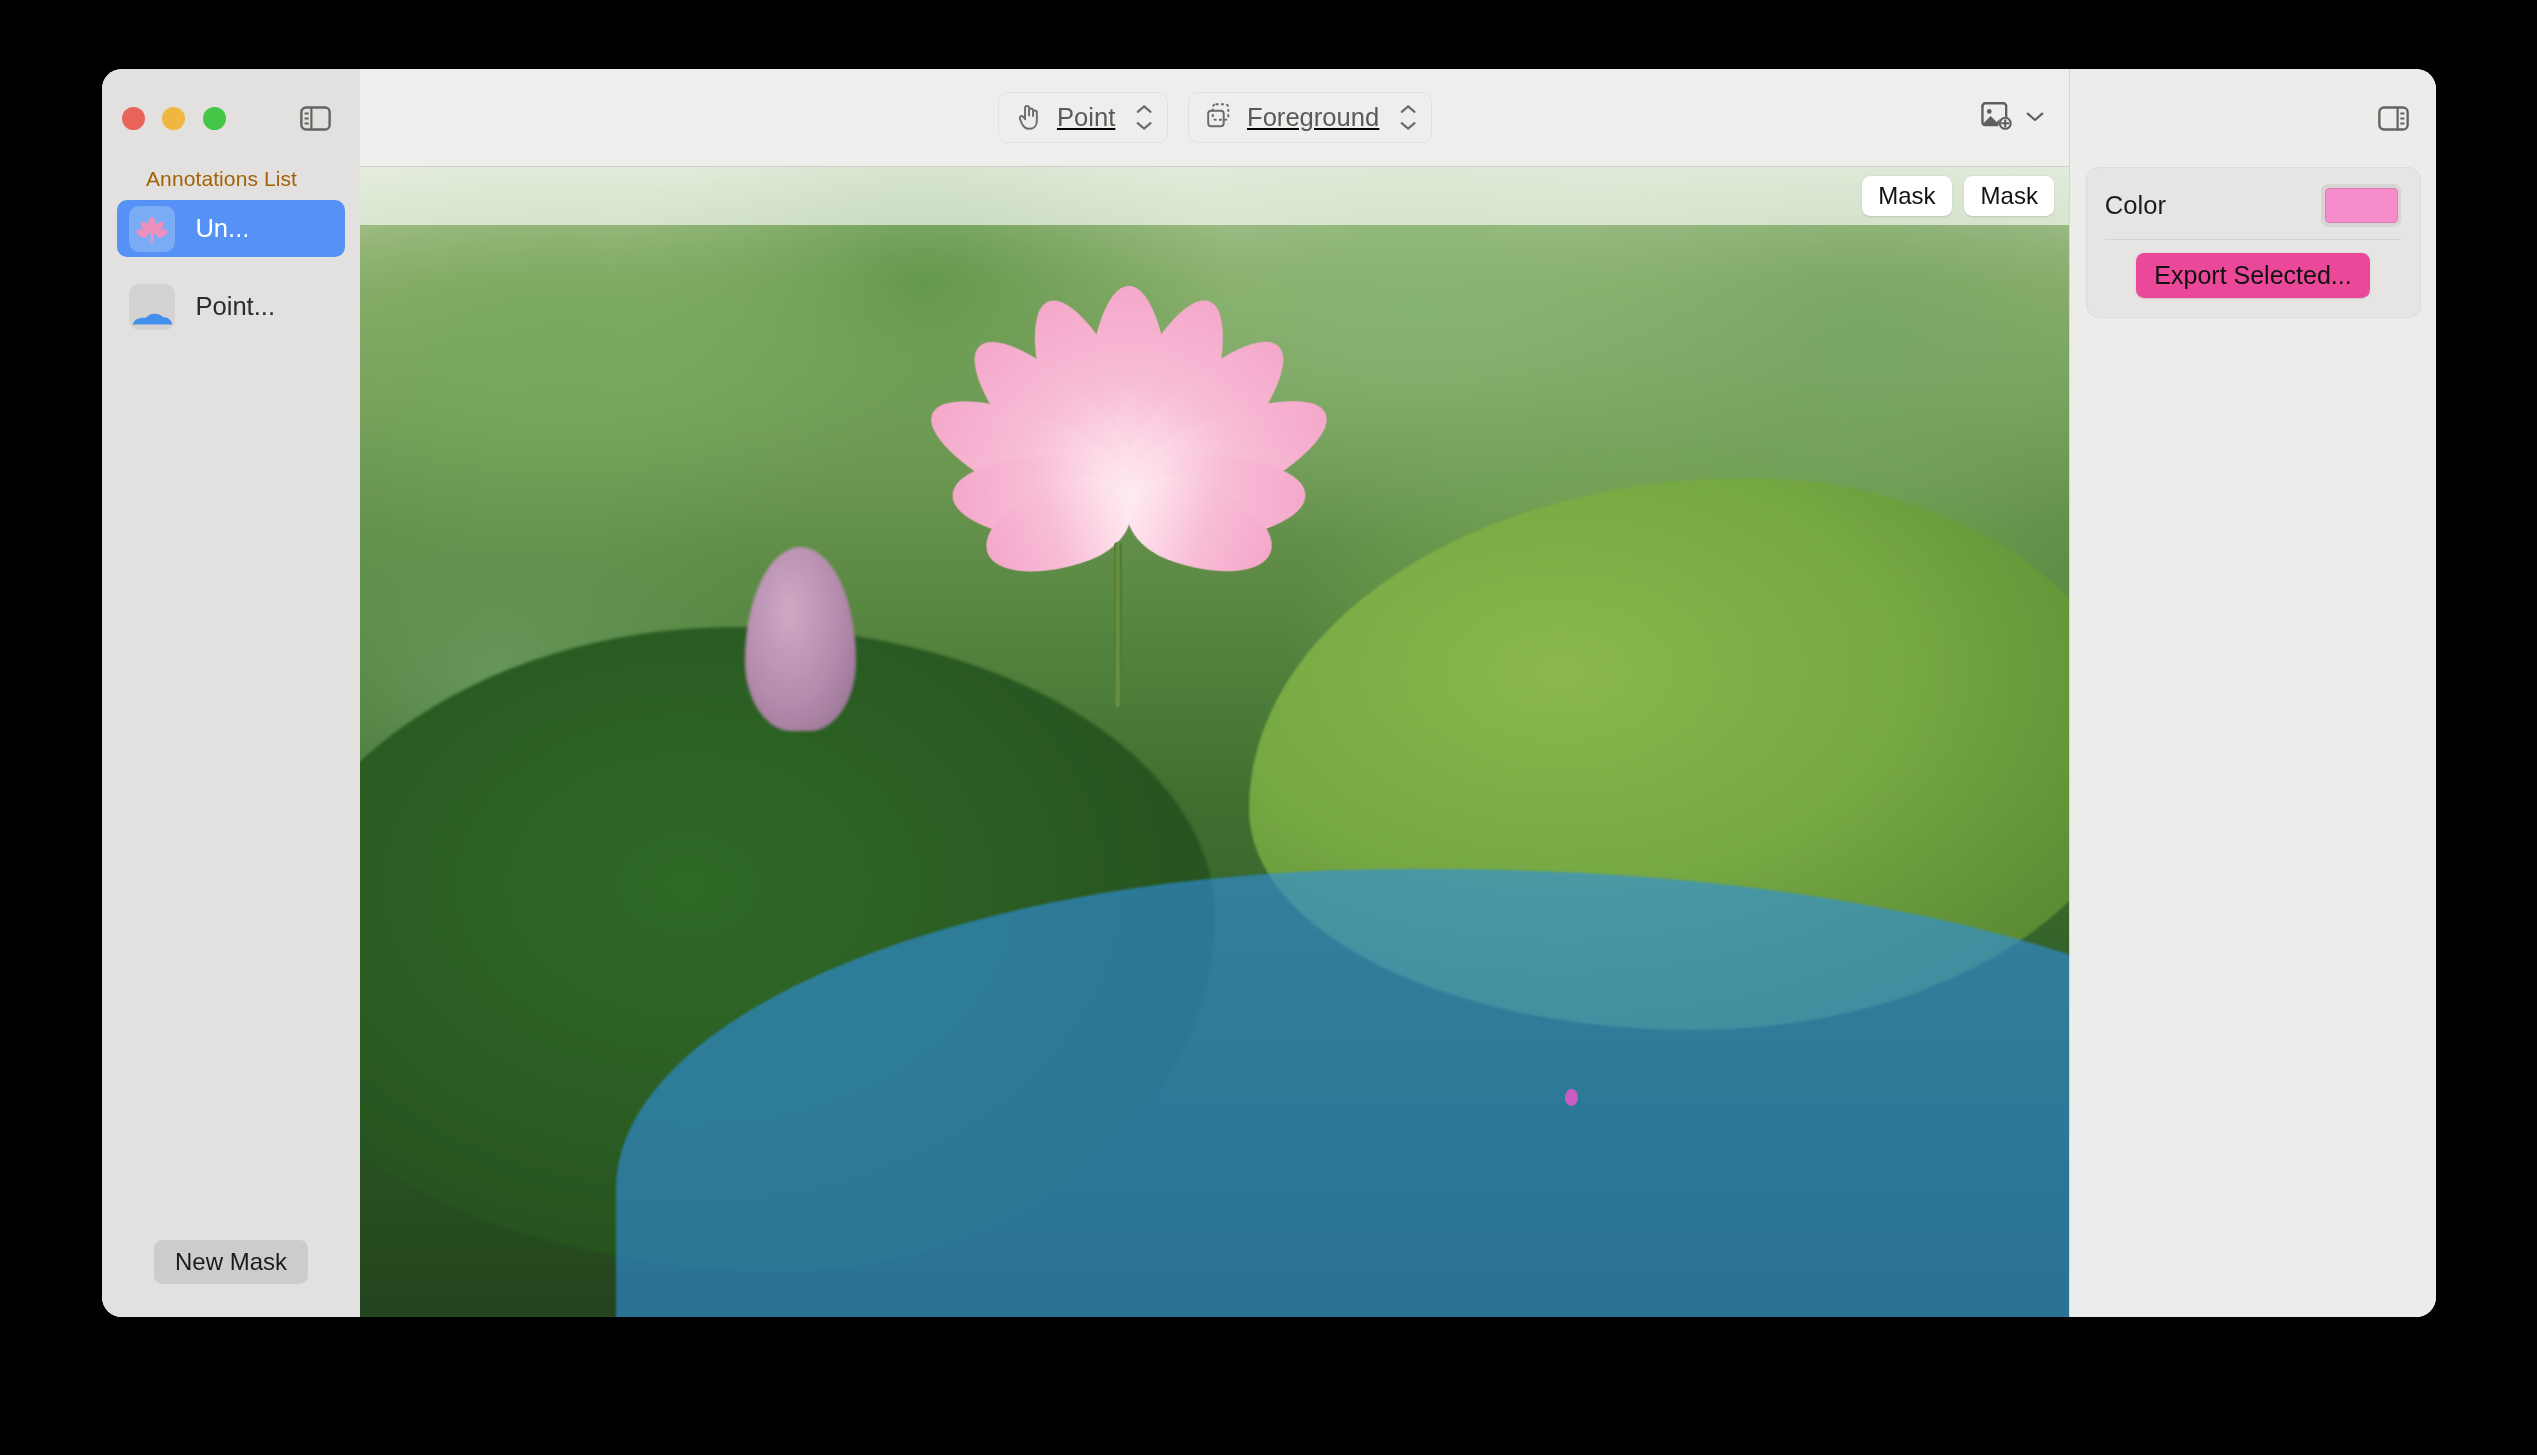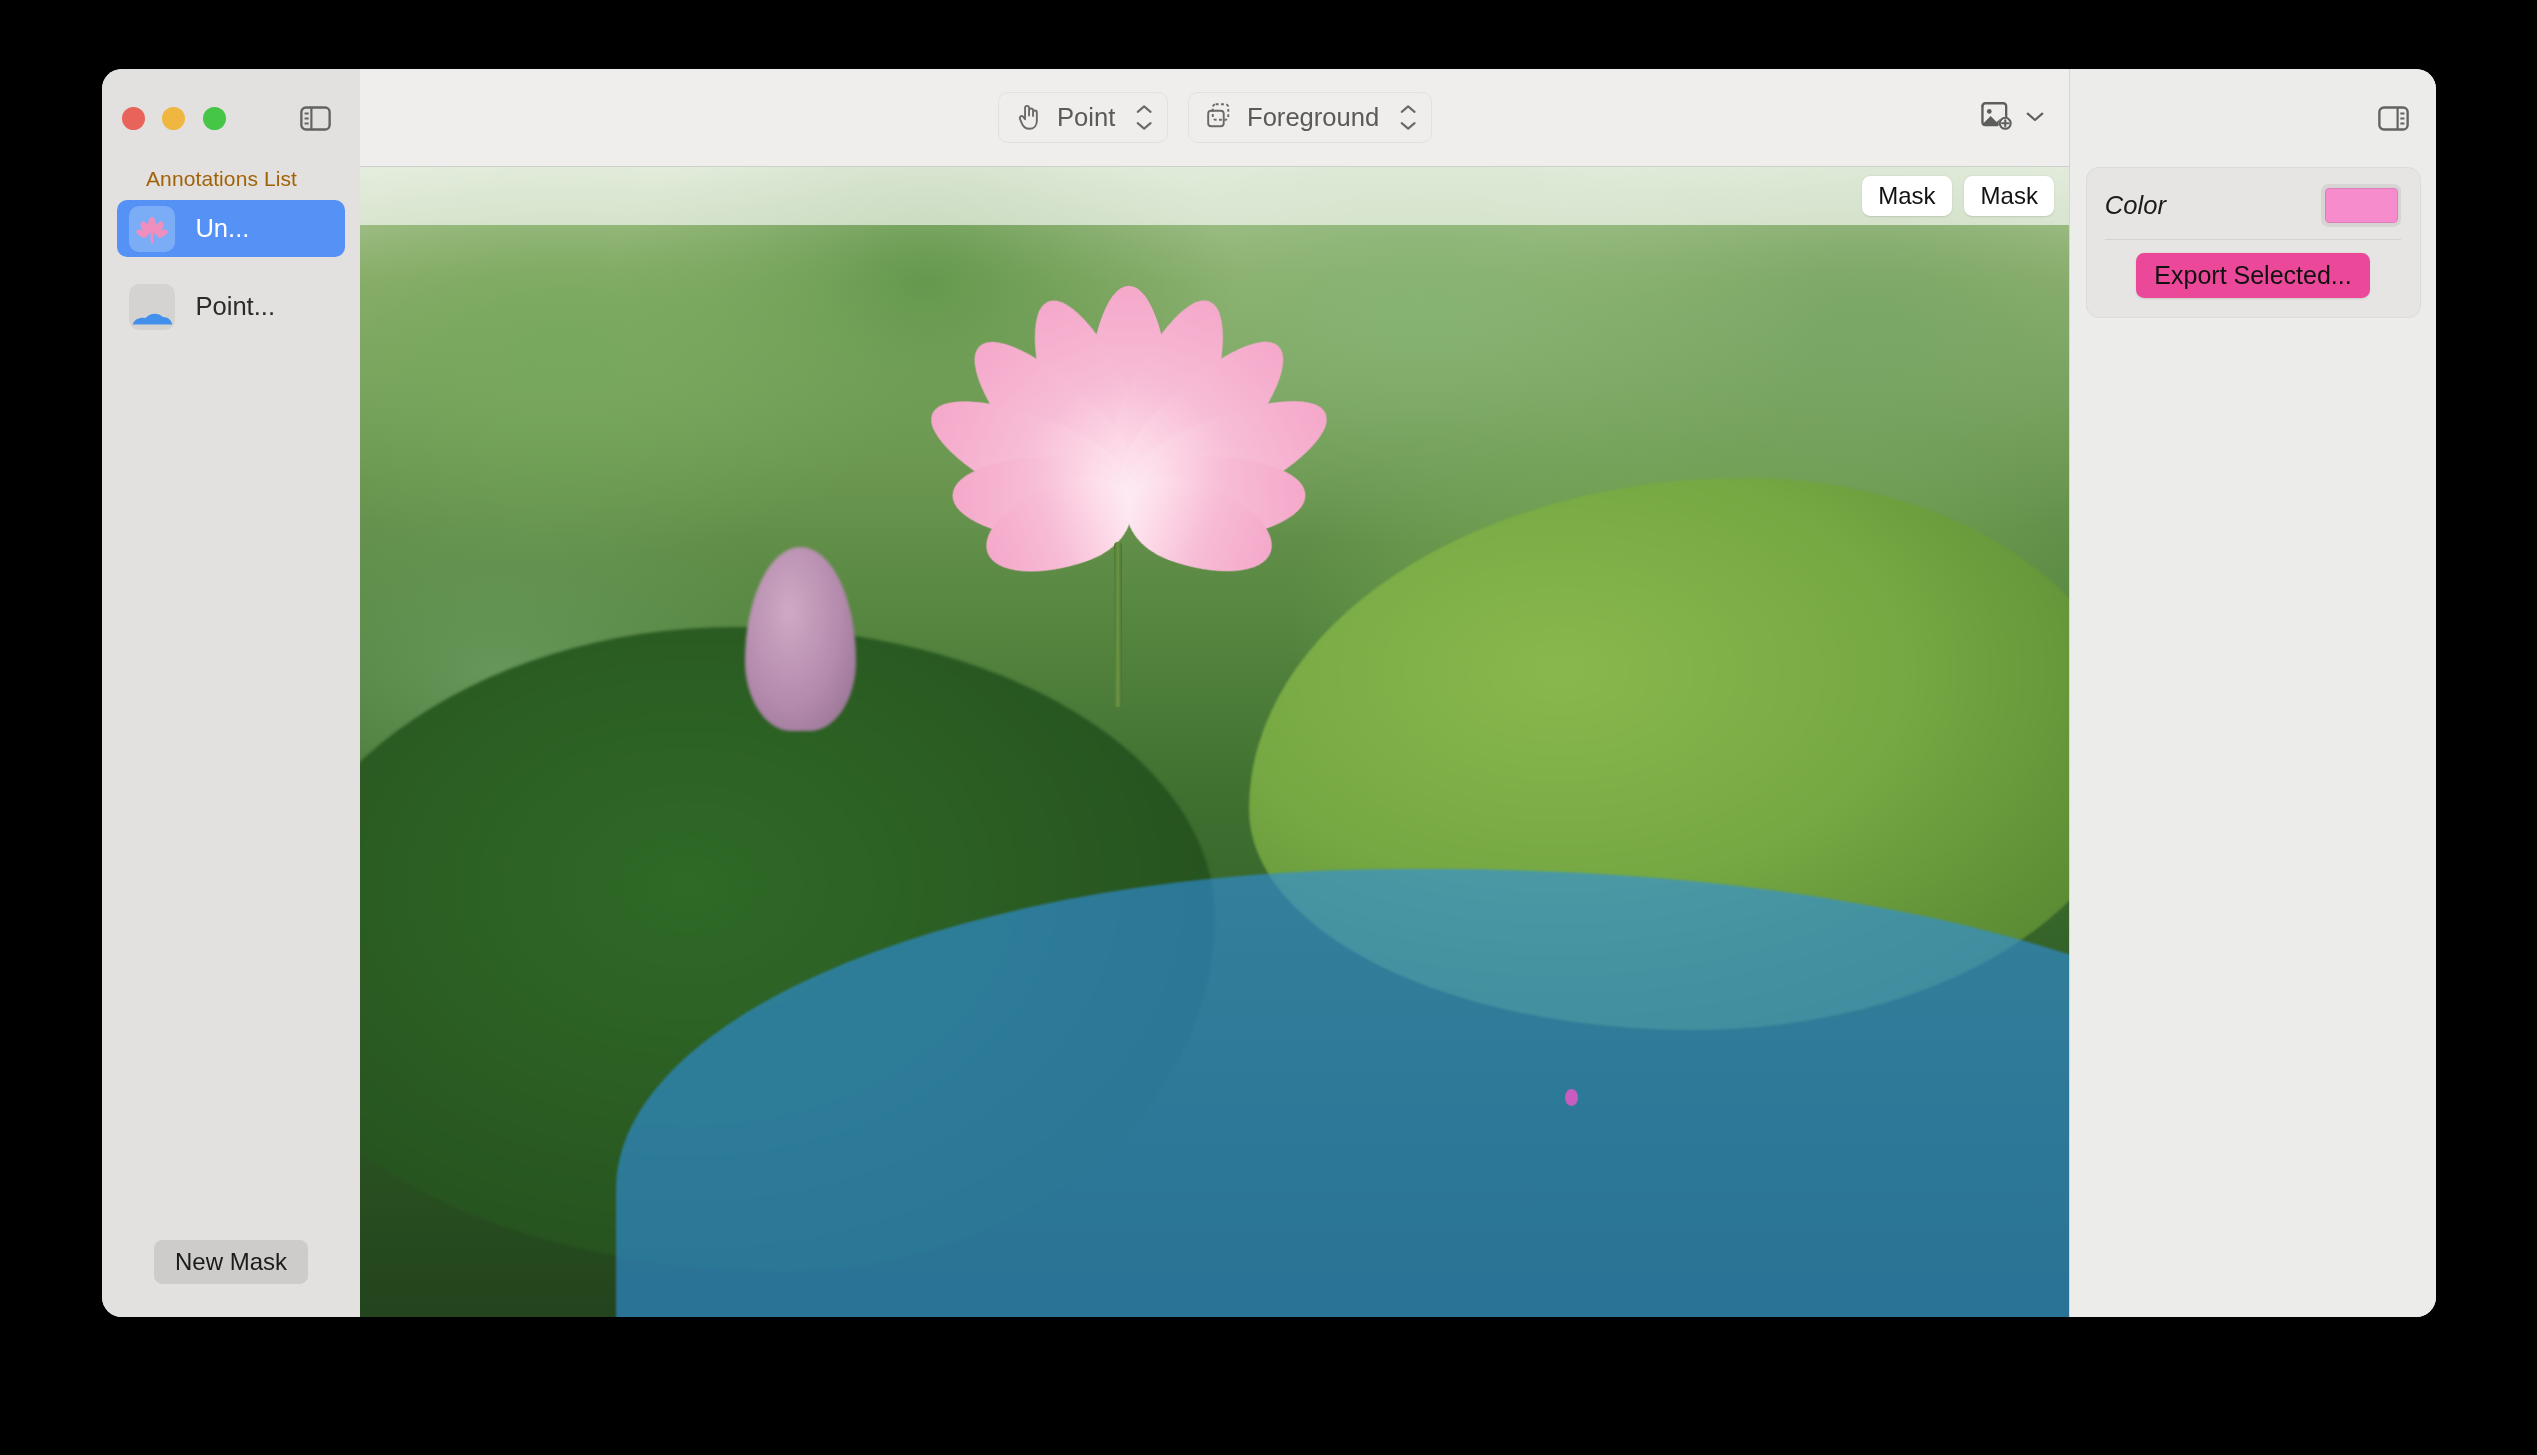--- a/index.html
+++ b/index.html
@@ -148,20 +148,21 @@
     box-sizing: border-box;
     border-bottom: 0.9px solid #cfcecc;
   }
   #toolbar-center {
     position: absolute;
     left: 50%;
     transform: translateX(-50%);
     display: flex;
     gap: 20px;
     align-items: flex-start;
+    text-decoration: underline;
   }
   .picker {
     display: flex;
     align-items: center;
     gap: 14.6px;
     height: 51px;
     padding: 0 12.8px 0 16.5px;
     border-radius: 10px;
     border: 0.9px solid #e2e1df;
     background: #efeeec;
@@ -368,21 +369,20 @@
   }
   #color-row {
     display: flex;
     align-items: center;
     justify-content: space-between;
     height: 64px;
   }
   #color-label {
     font-size: 25.6px;
     color: #1c1c1c;
-    font-style: italic;
   }
   #color-swatch-frame {
     background: #d6d5d3;
     border-radius: 7.3px;
     padding: 3.7px;
     cursor: pointer;
   }
   #color-swatch {
     width: 71px;
     height: 33px;

